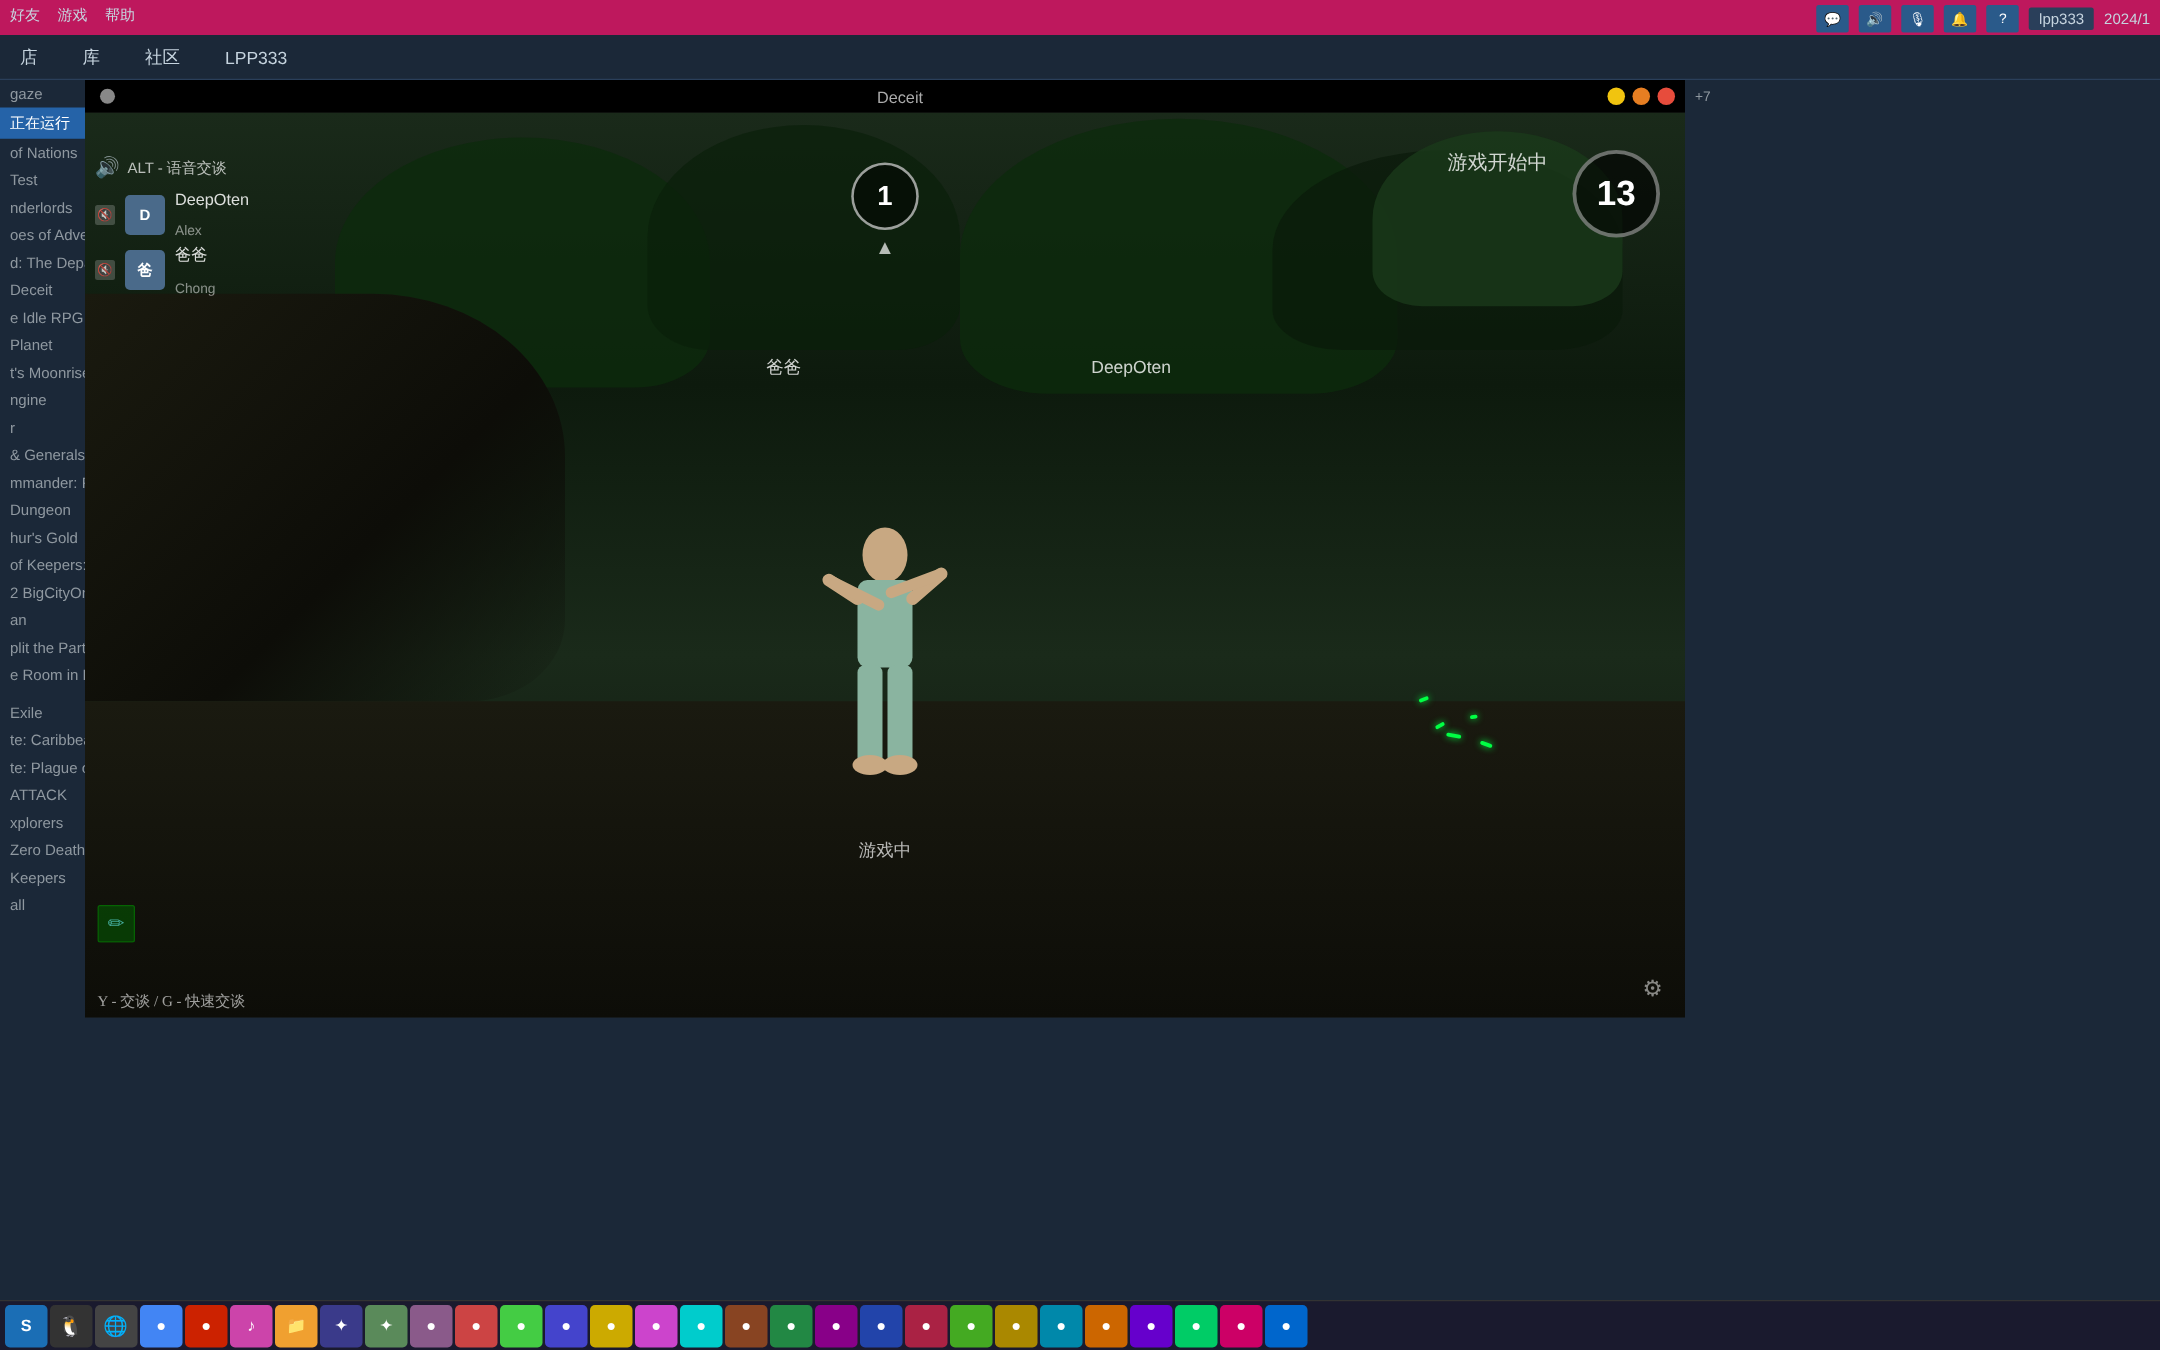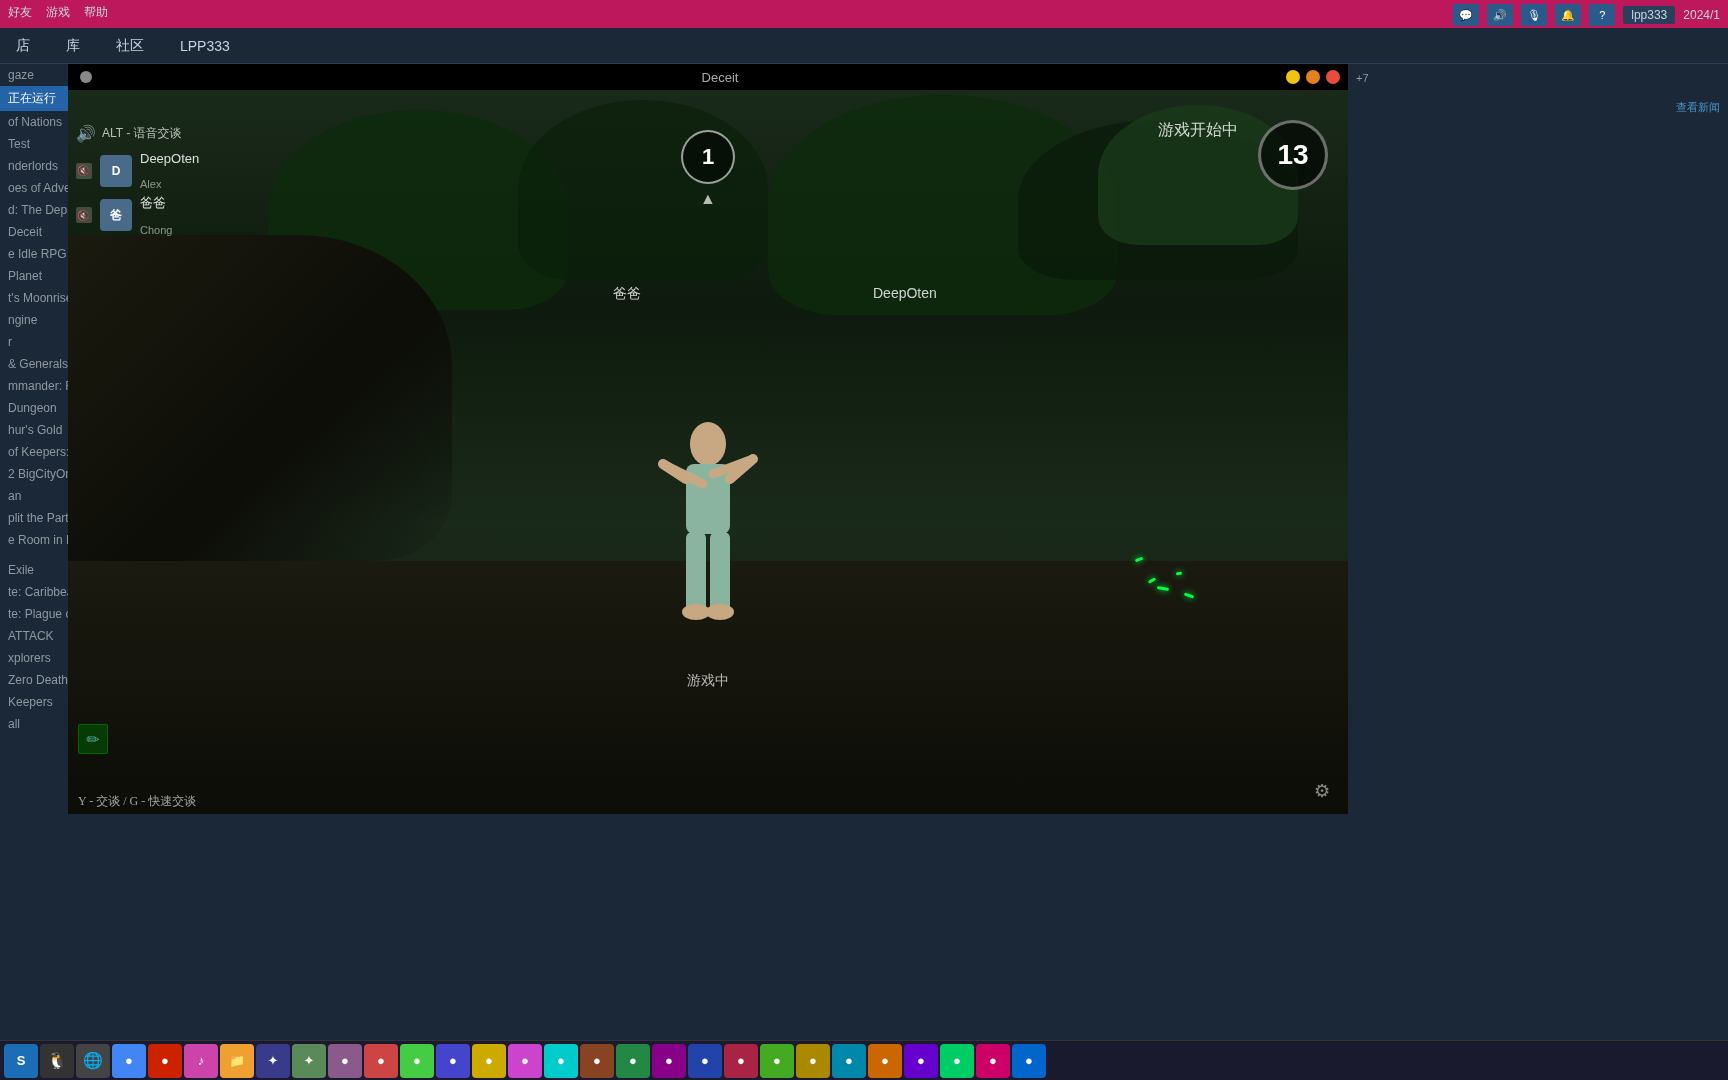--- a/index.html
+++ b/index.html
@@ -578,21 +578,20 @@
     <div class="settings-icon">⚙</div>
 
     <div class="game-hint">Y - 交谈 / G - 快速交谈</div>
   </div>
 </div>
 
 <div id="right-panel">
   <div class="right-panel-section">
     <span>+7</span>
   </div>
-  <div class="right-actions">查看新闻</div>
 </div>
 
 <div id="taskbar">
   <div class="taskbar-icon" style="background:#1b6eb5;font-size:13px;font-weight:bold;color:white;">S</div>
   <div class="taskbar-icon" style="background:#333;font-size:16px;">🐧</div>
   <div class="taskbar-icon" style="background:#444;font-size:16px;">🌐</div>
   <div class="taskbar-icon" style="background:#4285f4;font-size:13px;color:white;">●</div>
   <div class="taskbar-icon" style="background:#cc2200;font-size:13px;color:white;">●</div>
   <div class="taskbar-icon" style="background:#cc44aa;font-size:13px;color:white;">♪</div>
   <div class="taskbar-icon" style="background:#f0a030;font-size:13px;color:white;">📁</div>

